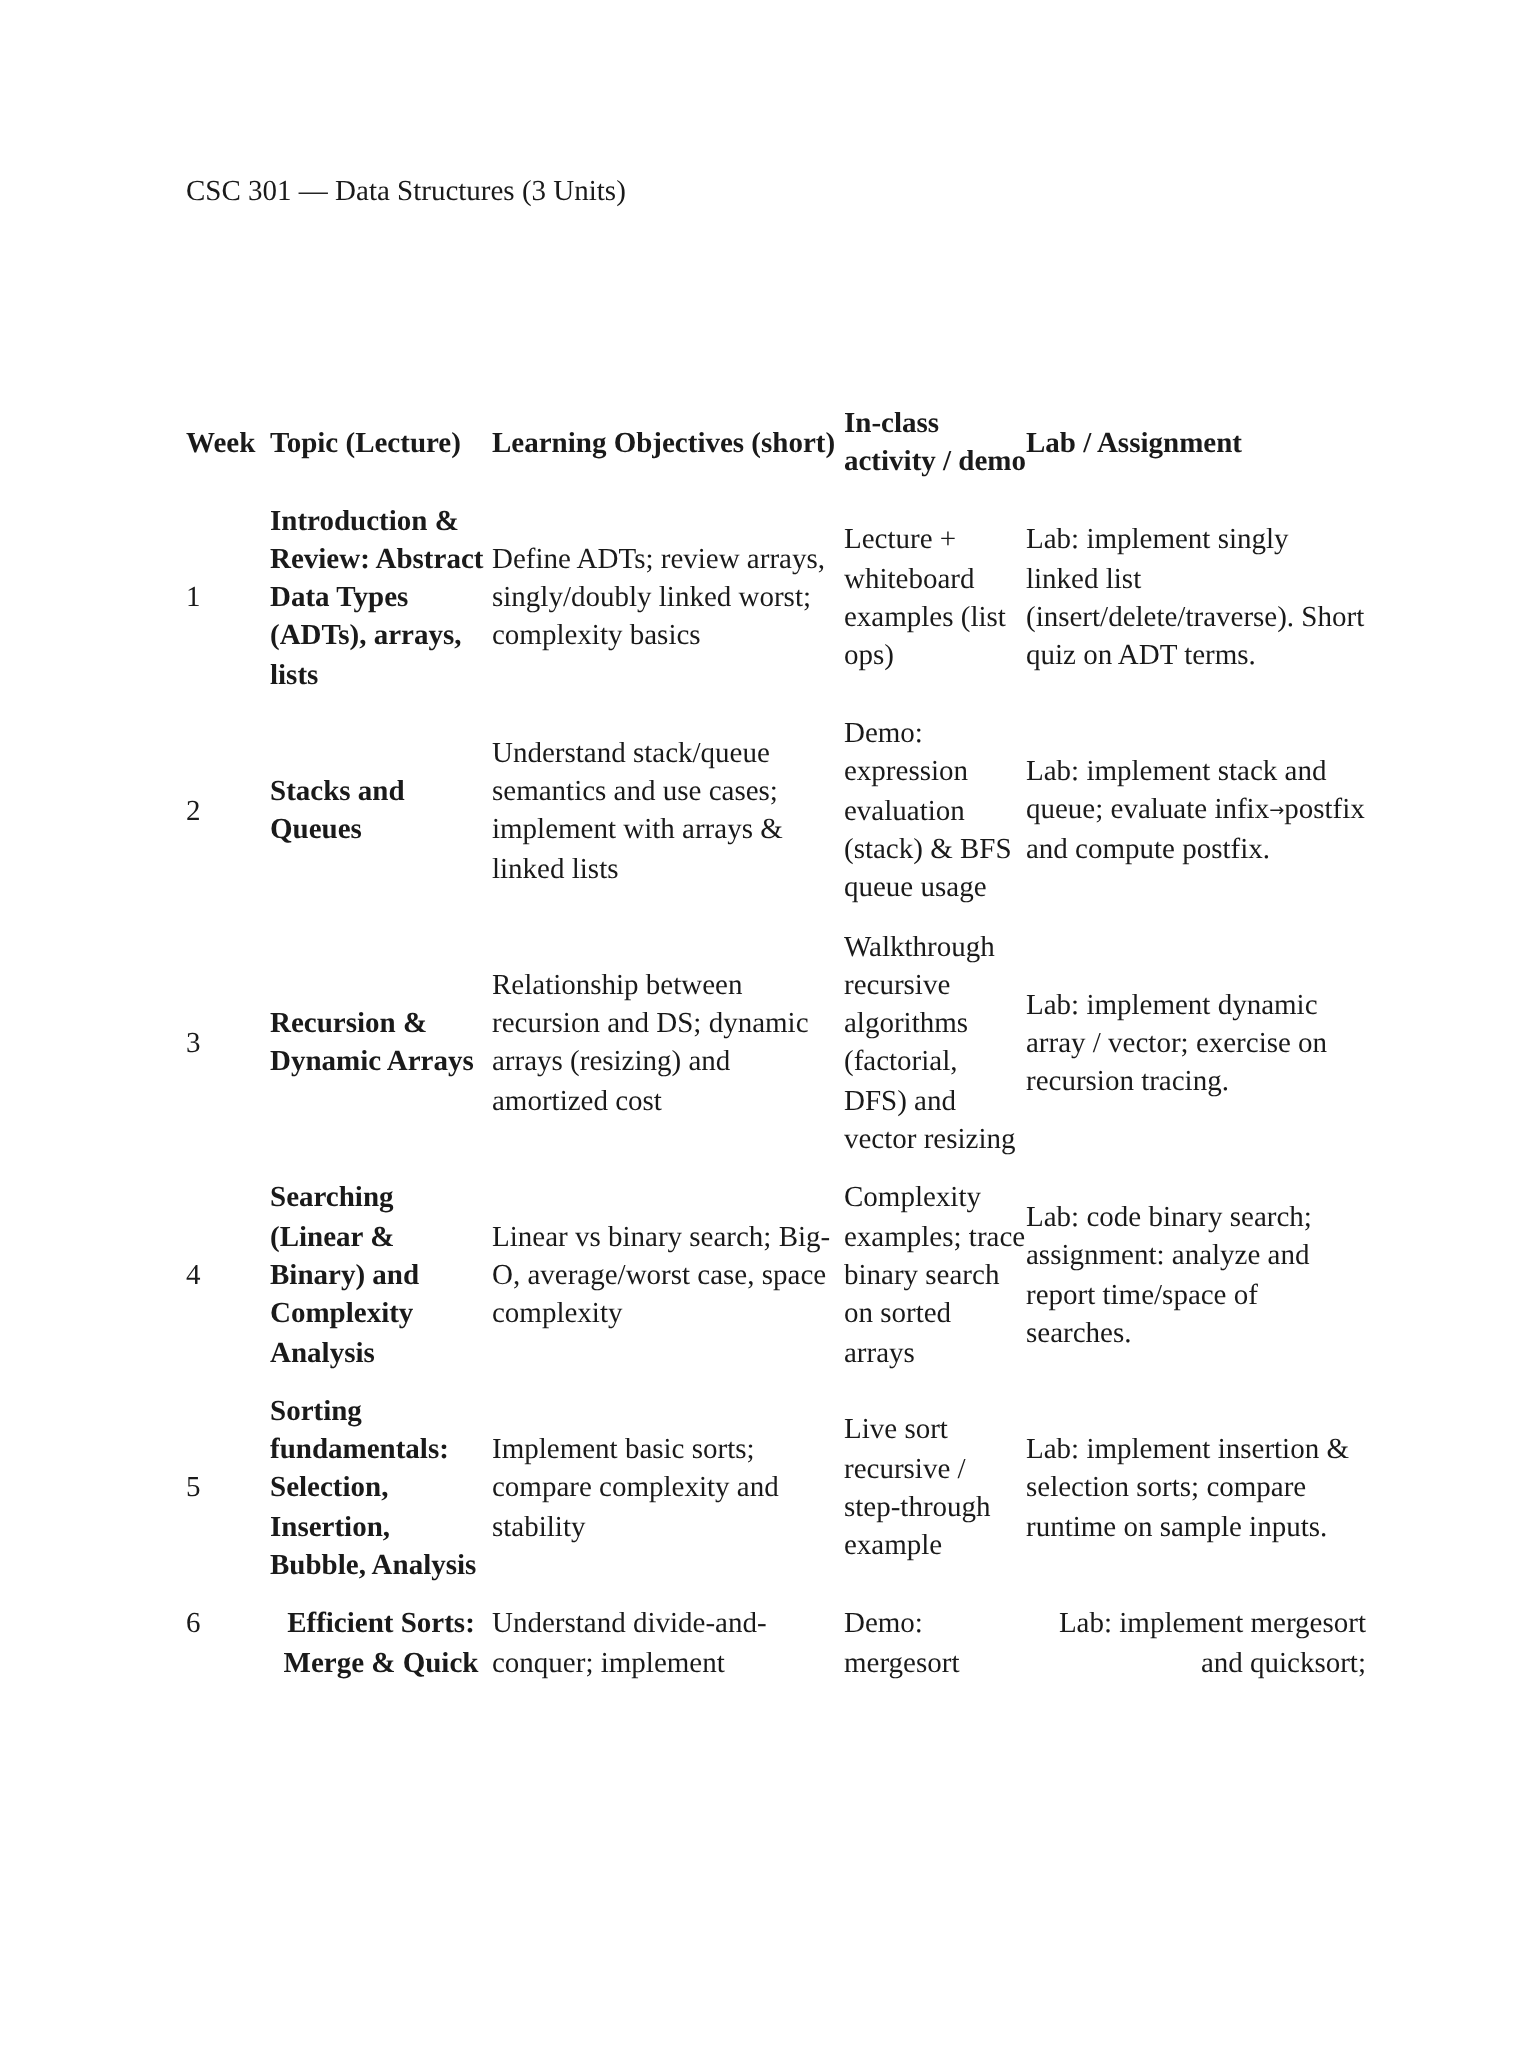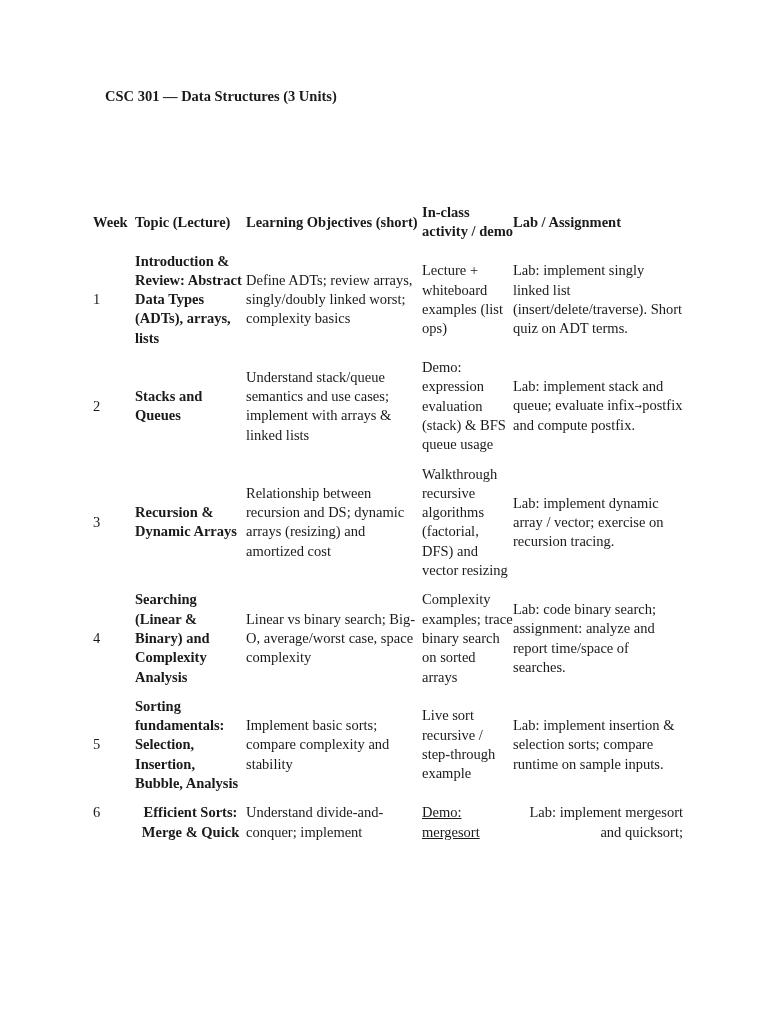--- a/index.html
+++ b/index.html
@@ -16,23 +16,23 @@
       font-size: 14.5px;
       color: #1a1a1a;
     }
     .page {
       position: absolute;
       left: 93px;
       top: 86px;
       width: 600px;
     }
     .title {
-      font-weight: bold;
+      font-weight: normal;
       line-height: 20px;
-      margin: 0 0 9px 12px;
+      margin: 0 0 9px 0;
     }
     .meta {
       line-height: 20px;
       margin: 0 0 9px 0;
     }
     table.course {
       position: absolute;
       left: 93px;
       top: 203px;
       border-collapse: collapse;
@@ -121,17 +121,17 @@
       <td>5</td>
       <td class="topic">Sorting fundamentals: Selection, Insertion, Bubble, Analysis</td>
       <td>Implement basic sorts; compare complexity and stability</td>
       <td>Live sort recursive / step-through example</td>
       <td>Lab: implement insertion &amp; selection sorts; compare runtime on sample inputs.</td>
     </tr>
     <tr>
       <td style="vertical-align: top;">6</td>
       <td class="topic" style="vertical-align: top; text-align: center;">Efficient Sorts: Merge &amp; Quick</td>
       <td style="vertical-align: top;">Understand divide-and-conquer; implement</td>
-      <td style="vertical-align: top; text-decoration: underline;">Demo: mergesort</td>
+      <td style="vertical-align: top;">Demo: mergesort</td>
       <td style="vertical-align: top; text-align: right;">Lab: implement mergesort and quicksort;</td>
     </tr>
   </tbody>
 </table>
 
 </body></html>

